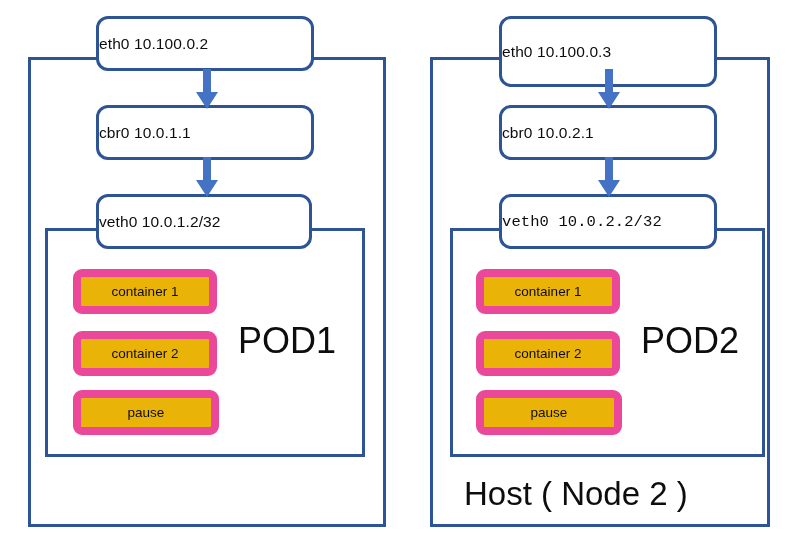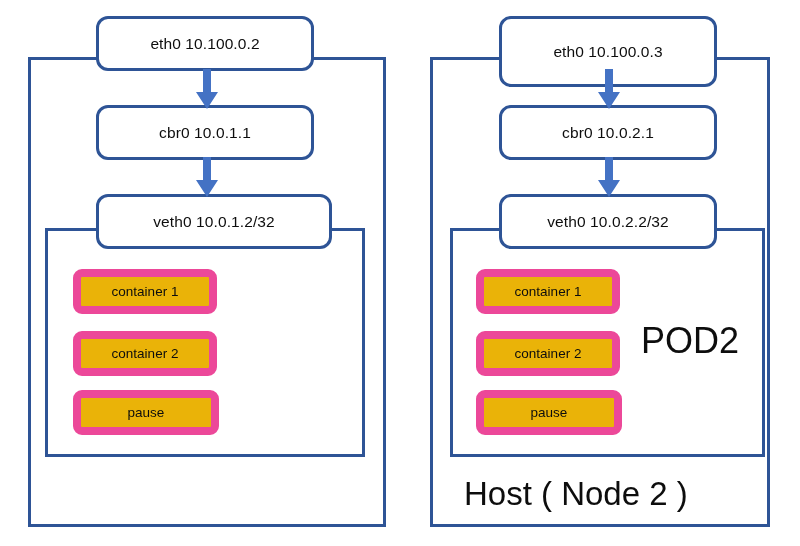--- a/index.html
+++ b/index.html
@@ -38,21 +38,20 @@
 
   
   .iface-box {
     position: absolute;
     box-sizing: border-box;
     border: 3px solid #2e5496;
     border-radius: 12px;
     background: #ffffff;
     display: flex;
     align-items: center;
-    justify-content: center;
     z-index: 5;
   }
   .iface-label {
     font-size: 15.5px;
     color: #0d0d0d;
     letter-spacing: 0.1px;
     white-space: nowrap;
   }
 
   
@@ -118,36 +117,37 @@
   </div>
 
   <div class="iface-box" style="left:96px; top:16px; width:218px; height:55px;">
     <span class="iface-label">eth0 10.100.0.2</span>
   </div>
 
   <div class="iface-box" style="left:96px; top:105px; width:218px; height:55px;">
     <span class="iface-label">cbr0 10.0.1.1</span>
   </div>
 
-  <div class="iface-box" style="left:96px; top:194px; width:236px; height:55px;border-radius:12px;">
+  <div class="iface-box" style="left:96px; top:194px; width:216px; height:55px;border-radius:12px;">
     <span class="iface-label">veth0 10.0.1.2/32</span>
   </div>
 
   <div class="container-box" style="left:73px; top:269px; width:144px; height:45px;">
     <span class="container-label">container 1</span>
   </div>
 
   <div class="container-box" style="left:73px; top:331px; width:144px; height:45px;">
     <span class="container-label">container 2</span>
   </div>
 
   <div class="container-box" style="left:73px; top:390px; width:146px; height:45px;">
     <span class="container-label">pause</span>
   </div>
 
+  <div class="pod-title" style="left:238px; top:320px;">POD1</div>
 
 
   <div class="host-box" style="left:430px; top:57px; width:340px; height:470px;"></div>
 
   <div class="pod-box" style="left:450px; top:228px; width:315px; height:229px;"></div>
 
   <div class="arrow" style="left:595px; top:69px; width:28px; height:41px;">
     <svg width="28" height="41" viewBox="0 0 28 41">
       <polygon points="10,0 18,0 18,23 25,23 14,40 3,23 10,23" fill="#4472c4"></polygon>
     </svg>
@@ -160,21 +160,21 @@
   </div>
 
   <div class="iface-box" style="left:499px; top:16px; width:218px; height:71px;">
     <span class="iface-label">eth0 10.100.0.3</span>
   </div>
 
   <div class="iface-box" style="left:499px; top:105px; width:218px; height:55px;">
     <span class="iface-label">cbr0 10.0.2.1</span>
   </div>
 
-  <div class="iface-box" style="left:499px; top:194px; width:218px; height:55px;">
+  <div class="iface-box" style="left:499px; top:194px; width:218px; height:55px;font-family:Liberation Mono, monospace;">
     <span class="iface-label">veth0 10.0.2.2/32</span>
   </div>
 
   <div class="container-box" style="left:476px; top:269px; width:144px; height:45px;">
     <span class="container-label">container 1</span>
   </div>
 
   <div class="container-box" style="left:476px; top:331px; width:144px; height:45px;">
     <span class="container-label">container 2</span>
   </div>

